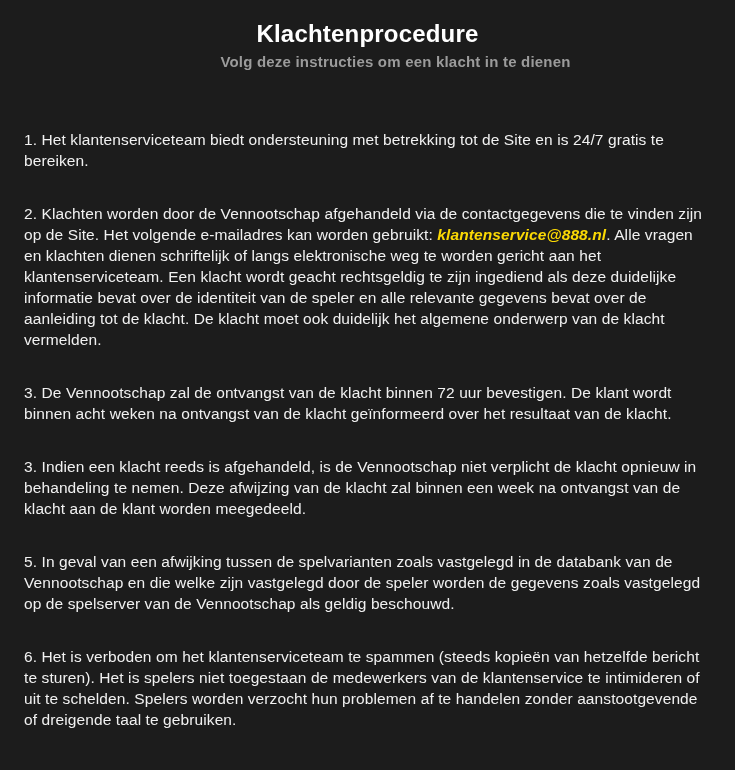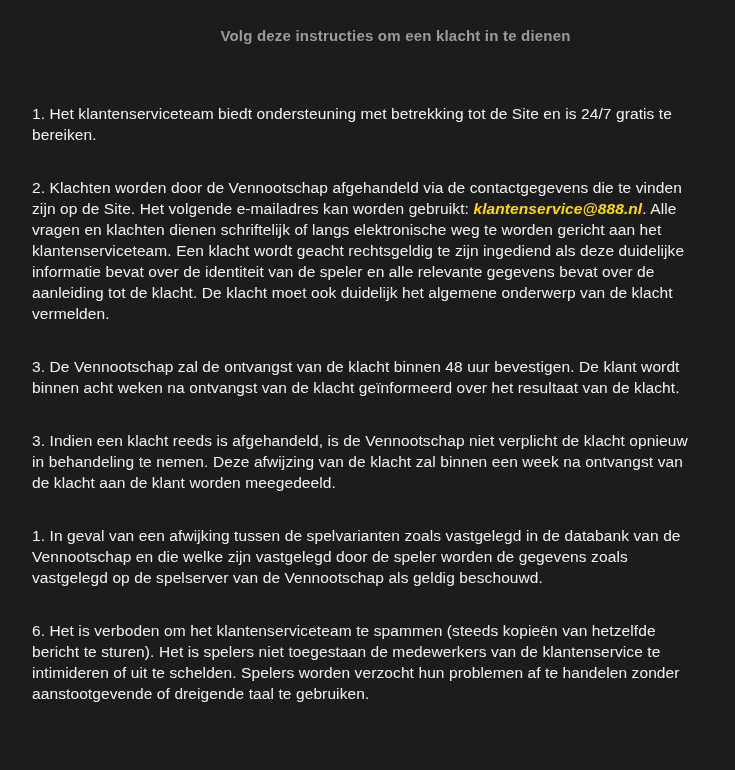--- a/index.html
+++ b/index.html
@@ -36,21 +36,21 @@
     margin: 7px 0 0 8px;
     font-size: 15px;
     line-height: 16px;
     font-weight: 700;
     color: var(--subtitle, #9b9b9b);
     letter-spacing: 0.2px;
     padding-left: 48px;
   }
   .content {
     margin-top: 59px;
-    padding: 0 32px;
+    padding: 0 24px;
   }
   .para {
     margin: 0 0 32px 0;
     font-size: 15.5px;
     line-height: 21px;
     font-weight: 500;
     color: var(--text, #f1f1f1);
     letter-spacing: 0.1px;
   }
   .email-link {
@@ -59,23 +59,24 @@
     text-decoration: none;
     cursor: pointer;
     font-style: italic;
   }
 </style>
 </head>
 <body>
 
 <div class="page">
   <div class="header">
+    <h1 class="page-title">Klachtenprocedure</h1>
     <p class="page-subtitle">Volg deze instructies om een klacht in te dienen</p>
   </div>
   <div class="content" id="paragraph-list">
       <p class="para">1. Het klantenserviceteam biedt ondersteuning met betrekking tot de Site en is 24/7 gratis te bereiken.</p>
       <p class="para">2. Klachten worden door de Vennootschap afgehandeld via de contactgegevens die te vinden zijn op de Site. Het volgende e-mailadres kan worden gebruikt: <a class="email-link">klantenservice@888.nl</a>. Alle vragen en klachten dienen schriftelijk of langs elektronische weg te worden gericht aan het klantenserviceteam. Een klacht wordt geacht rechtsgeldig te zijn ingediend als deze duidelijke informatie bevat over de identiteit van de speler en alle relevante gegevens bevat over de aanleiding tot de klacht. De klacht moet ook duidelijk het algemene onderwerp van de klacht vermelden.</p>
-      <p class="para">3. De Vennootschap zal de ontvangst van de klacht binnen 48 uur bevestigen. De klant wordt binnen acht weken na ontvangst van de klacht geïnformeerd over het resultaat van de klacht.</p>
+      <p class="para">3. De Vennootschap zal de ontvangst van de klacht binnen 72 uur bevestigen. De klant wordt binnen acht weken na ontvangst van de klacht geïnformeerd over het resultaat van de klacht.</p>
       <p class="para">3. Indien een klacht reeds is afgehandeld, is de Vennootschap niet verplicht de klacht opnieuw in behandeling te nemen. Deze afwijzing van de klacht zal binnen een week na ontvangst van de klacht aan de klant worden meegedeeld.</p>
-      <p class="para">1. In geval van een afwijking tussen de spelvarianten zoals vastgelegd in de databank van de Vennootschap en die welke zijn vastgelegd door de speler worden de gegevens zoals vastgelegd op de spelserver van de Vennootschap als geldig beschouwd.</p>
+      <p class="para">5. In geval van een afwijking tussen de spelvarianten zoals vastgelegd in de databank van de Vennootschap en die welke zijn vastgelegd door de speler worden de gegevens zoals vastgelegd op de spelserver van de Vennootschap als geldig beschouwd.</p>
       <p class="para">6. Het is verboden om het klantenserviceteam te spammen (steeds kopieën van hetzelfde bericht te sturen). Het is spelers niet toegestaan de medewerkers van de klantenservice te intimideren of uit te schelden. Spelers worden verzocht hun problemen af te handelen zonder aanstootgevende of dreigende taal te gebruiken.</p>
     </div>
 </div>
 
 </body></html>

